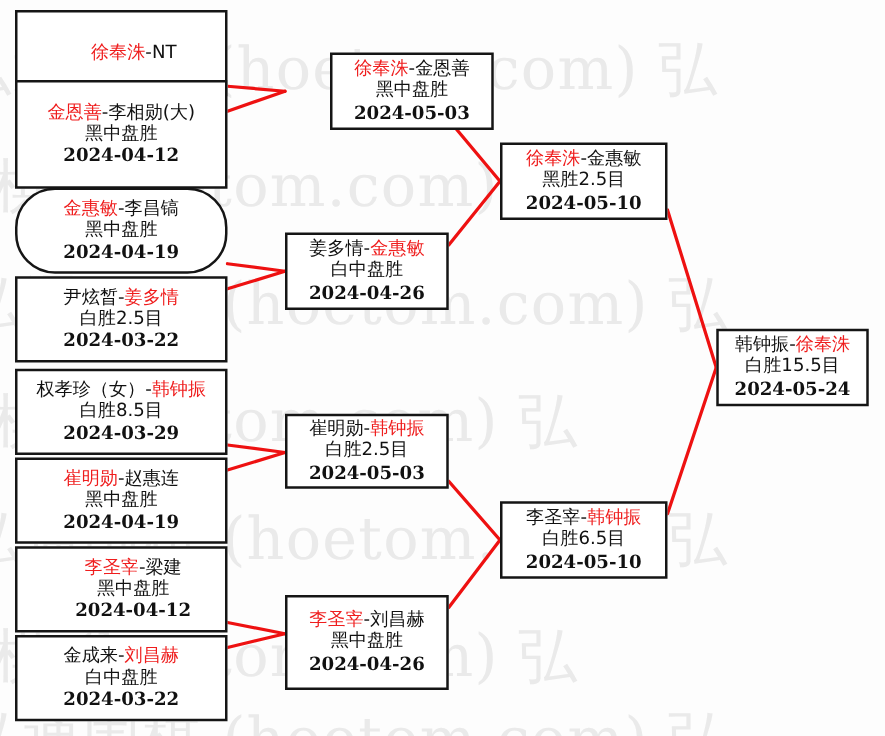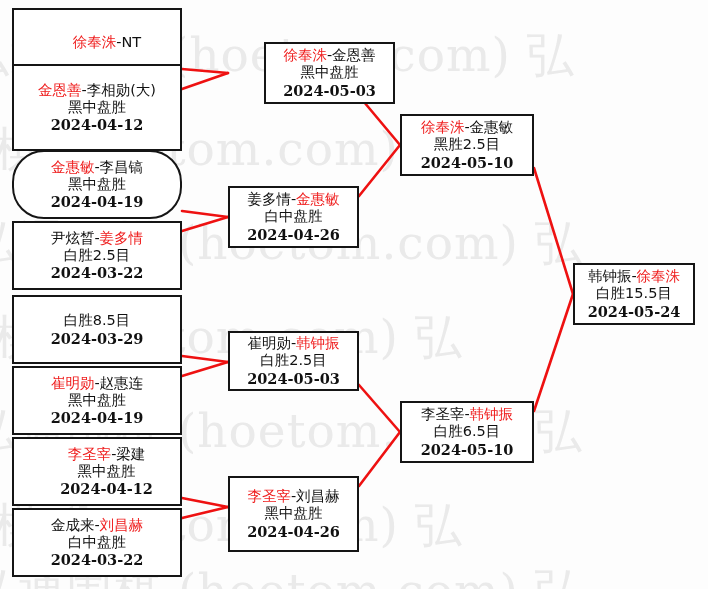--- a/index.html
+++ b/index.html
@@ -114,20 +114,21 @@
         <div class="players"><span class="win">金惠敏</span><span class="dash">-</span><span class="lose">李昌镐</span></div>
         <div class="result">黑中盘胜</div>
         <div class="date">2024-04-19</div>
       </div>
       <div class="match" style="left: 12px; top: 221px; width: 170px; height: 69px;">
         <div class="players"><span class="lose">尹炫晳</span><span class="dash">-</span><span class="win">姜多情</span></div>
         <div class="result">白胜2.5目</div>
         <div class="date">2024-03-22</div>
       </div>
       <div class="match" style="left: 12px; top: 295px; width: 170px; height: 69px;">
+        <div class="players"><span class="lose">权孝珍（女）</span><span class="dash">-</span><span class="win">韩钟振</span></div>
         <div class="result">白胜8.5目</div>
         <div class="date">2024-03-29</div>
       </div>
       <div class="match" style="left: 12px; top: 366px; width: 170px; height: 69px;">
         <div class="players"><span class="win">崔明勋</span><span class="dash">-</span><span class="lose">赵惠连</span></div>
         <div class="result">黑中盘胜</div>
         <div class="date">2024-04-19</div>
       </div>
       <div class="match" style="left: 12px; top: 437px; width: 170px; height: 69px; padding-left: 19px;">
         <div class="players"><span class="win">李圣宰</span><span class="dash">-</span><span class="lose">梁建</span></div>

